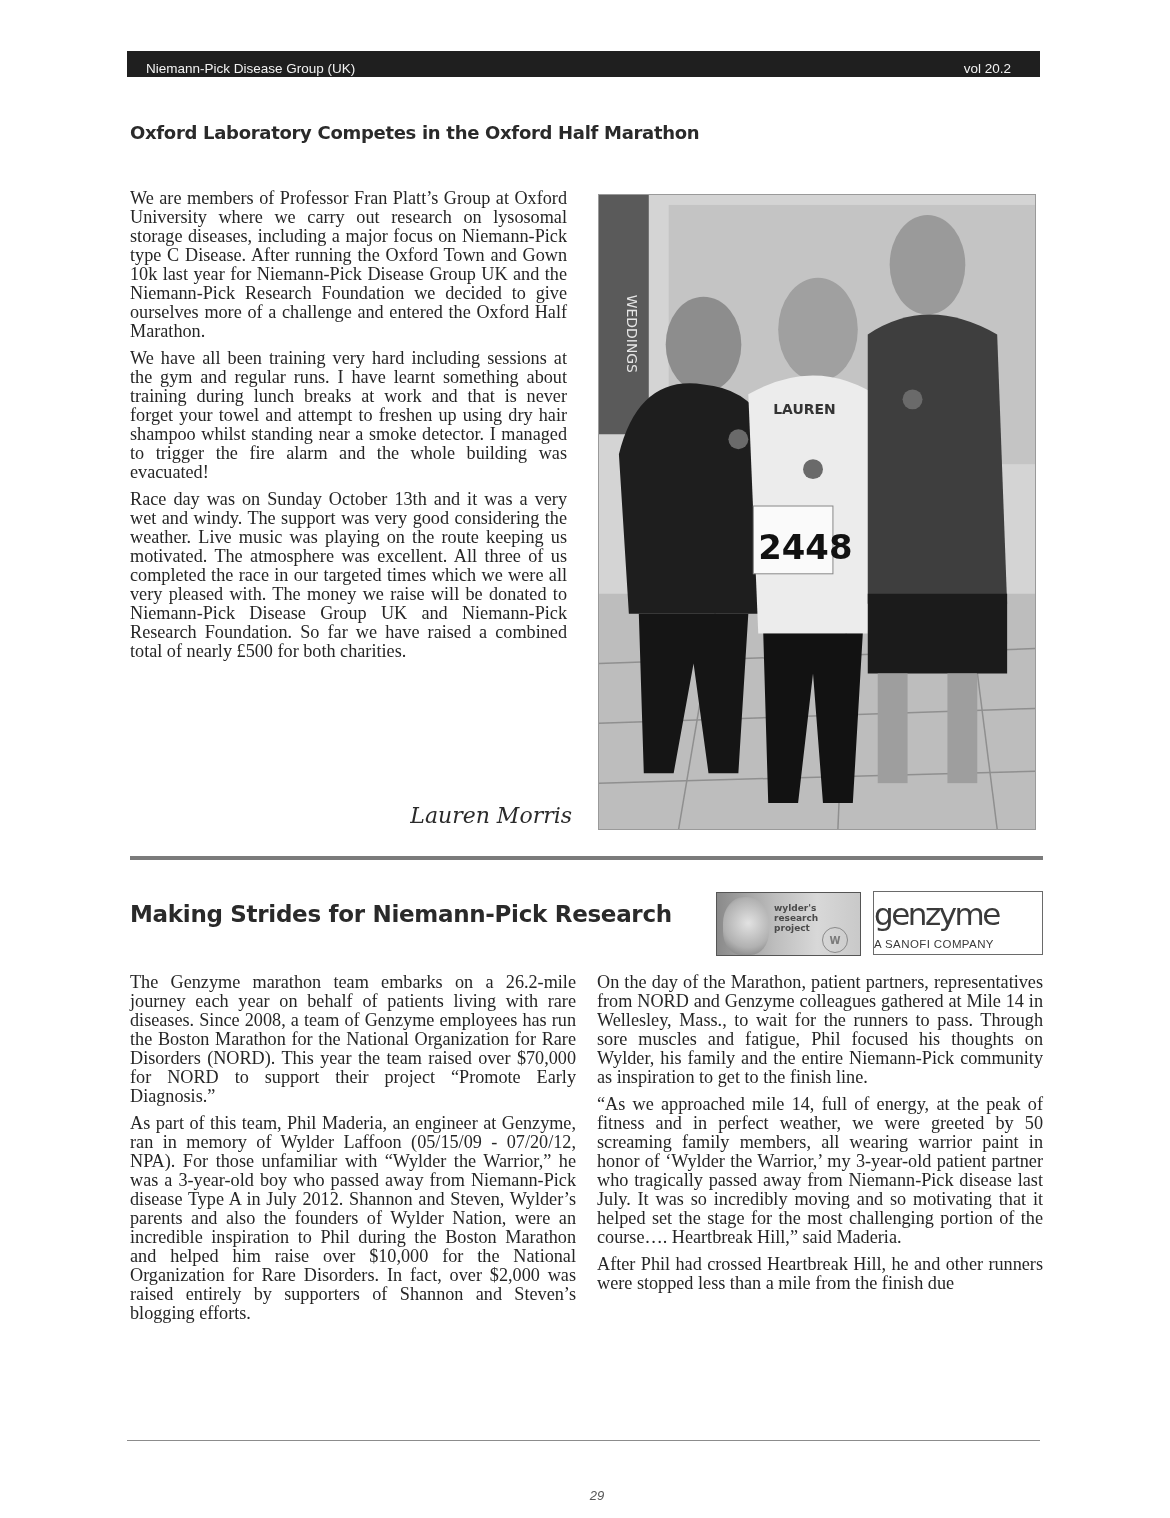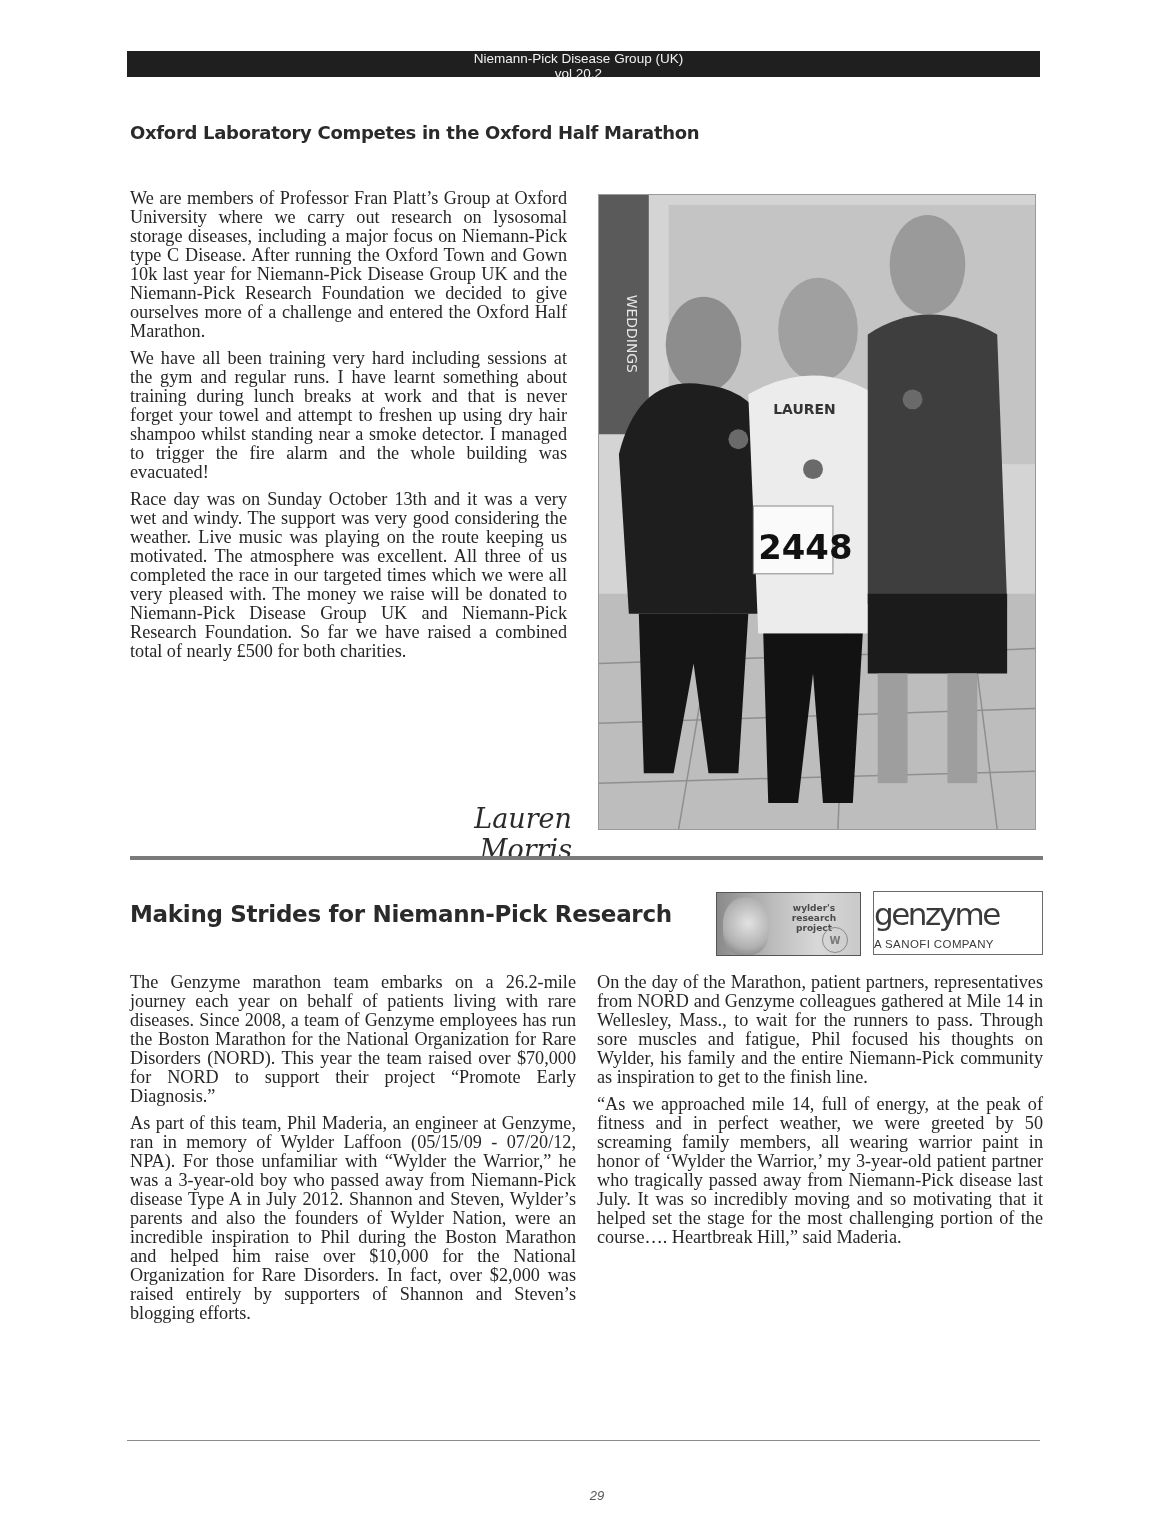--- a/index.html
+++ b/index.html
@@ -2,50 +2,50 @@
 <html><head>
 <meta charset="utf-8">
 <style>
   html, body { margin:0; padding:0; background:#ffffff; }
   body { width:1170px; height:1518px; position:relative; overflow:hidden;
          font-family:"Liberation Sans", sans-serif; color:#222; }
 
   .header-bar { position:absolute; left:127px; top:51px; width:913px; height:26px;
     background:#1f1f1f; color:#f2f2f2; font-family:"Liberation Sans", sans-serif;
     font-size:13.5px; display:flex; align-items:center; justify-content:space-between;
-    box-sizing:border-box; padding:0 29px 0 19px;flex-direction:column; }
+    box-sizing:border-box; padding:8px 29px 0 19px; }
 
   .title { position:absolute; font-family:"DejaVu Sans", sans-serif; font-weight:bold;
     color:#2a2a2a; letter-spacing:-0.3px; margin:0; }
   .title-1 { left:130px; top:122px; font-size:18px; }
   .title-2 { left:130px; top:901px; font-size:23px; }
 
   .col { position:absolute; font-family:"Liberation Serif", serif; font-size:18.2px;
     line-height:19px; color:#262626; text-align:justify; }
   .col p { margin:0 0 8px 0; }
   .col-a { left:130px; top:189px; width:437px; }
   .col-b { left:130px; top:973px; width:446px; }
   .col-c { left:597px; top:973px; width:446px; }
 
   .signature { position:absolute; left:395px; top:803px; width:177px; text-align:right;
-    font-family:"DejaVu Serif", serif; font-style:italic; font-size:27px; color:#2b2b2b; }
+    font-family:"DejaVu Serif", serif; font-style:italic; font-size:22px; color:#2b2b2b; }
 
   
   .photo { position:absolute; left:598px; top:194px; width:438px; height:636px;
     background:#d9d9d9; overflow:hidden; border:1px solid #9a9a9a; box-sizing:border-box; }
   .photo svg { width:100%; height:100%; display:block; }
 
   .divider { position:absolute; left:130px; top:856px; width:913px; height:4px; background:#7b7b7b; }
 
   .logo-wylder { position:absolute; left:716px; top:892px; width:145px; height:64px;
     border:1px solid #555; box-sizing:border-box; overflow:hidden;
     background:linear-gradient(90deg,#8a8a8a 0%,#bdbdbd 40%,#d8d8d8 70%,#c9c9c9 100%); }
   .logo-wylder .face { position:absolute; left:6px; top:4px; width:46px; height:58px;
     border-radius:45% 45% 40% 40%; background:radial-gradient(circle at 55% 45%,#e2e2e2 0%,#b1b1b1 60%,#6f6f6f 100%); }
-  .logo-wylder .wtext { position:absolute; right:6px; top:10px; width:80px; text-align:center;
+  .logo-wylder .wtext { position:absolute; right:6px; top:10px; width:80px; text-align:left;
     font-family:"DejaVu Sans", sans-serif; font-size:9px; font-weight:bold; line-height:10px; color:#4a4a4a; }
   .logo-wylder .wbadge { position:absolute; right:12px; top:34px; width:24px; height:24px; border-radius:50%;
     border:1.5px solid #8a8a8a; font-family:"DejaVu Sans", sans-serif; font-size:10px; font-weight:bold;
     color:#7a7a7a; display:flex; align-items:center; justify-content:center; }
 
   .logo-genzyme { position:absolute; left:873px; top:891px; width:170px; height:64px;
     border:1px solid #6a6a6a; box-sizing:border-box; background:#fff; text-align:left; }
   .logo-genzyme .gname { font-family:"DejaVu Sans", sans-serif; font-size:31px; color:#3a3a3a;
     letter-spacing:-2.5px; line-height:32px; margin-top:6px; }
   .logo-genzyme .gsub { font-family:"Liberation Sans", sans-serif; font-size:11.5px; color:#3a3a3a;
@@ -133,16 +133,17 @@
 </div>
 
 <div class="col col-b">
   <p>The Genzyme marathon team embarks on a 26.2-mile journey each year on behalf of patients living with rare diseases. Since 2008, a team of Genzyme employees has run the Boston Marathon for the National Organization for Rare Disorders (NORD). This year the team raised over $70,000 for NORD to support their project “Promote Early Diagnosis.”</p>
   <p>As part of this team, Phil Maderia, an engineer at Genzyme, ran in memory of Wylder Laffoon (05/15/09 - 07/20/12, NPA). For those unfamiliar with “Wylder the Warrior,” he was a 3-year-old boy who passed away from Niemann-Pick disease Type A in July 2012. Shannon and Steven, Wylder’s parents and also the founders of Wylder Nation, were an incredible inspiration to Phil during the Boston Marathon and helped him raise over $10,000 for the National Organization for Rare Disorders. In fact, over $2,000 was raised entirely by supporters of Shannon and Steven’s blogging efforts.</p>
 </div>
 
 <div class="col col-c">
   <p>On the day of the Marathon, patient partners, representatives from NORD and Genzyme colleagues gathered at Mile 14 in Wellesley, Mass., to wait for the runners to pass. Through sore muscles and fatigue, Phil focused his thoughts on Wylder, his family and the entire Niemann-Pick community as inspiration to get to the finish line.</p>
   <p>“As we approached mile 14, full of energy, at the peak of fitness and in perfect weather, we were greeted by 50 screaming family members, all wearing warrior paint in honor of ‘Wylder the Warrior,’ my 3-year-old patient partner who tragically passed away from Niemann-Pick disease last July. It was so incredibly moving and so motivating that it helped set the stage for the most challenging portion of the course…. Heartbreak Hill,” said Maderia.</p>
+  <p>After Phil had crossed Heartbreak Hill, he and other runners were stopped less than a mile from the finish due</p>
 </div>
 
 <div class="footer-line"></div>
 <div class="page-number">29</div>
 
 </body></html>

